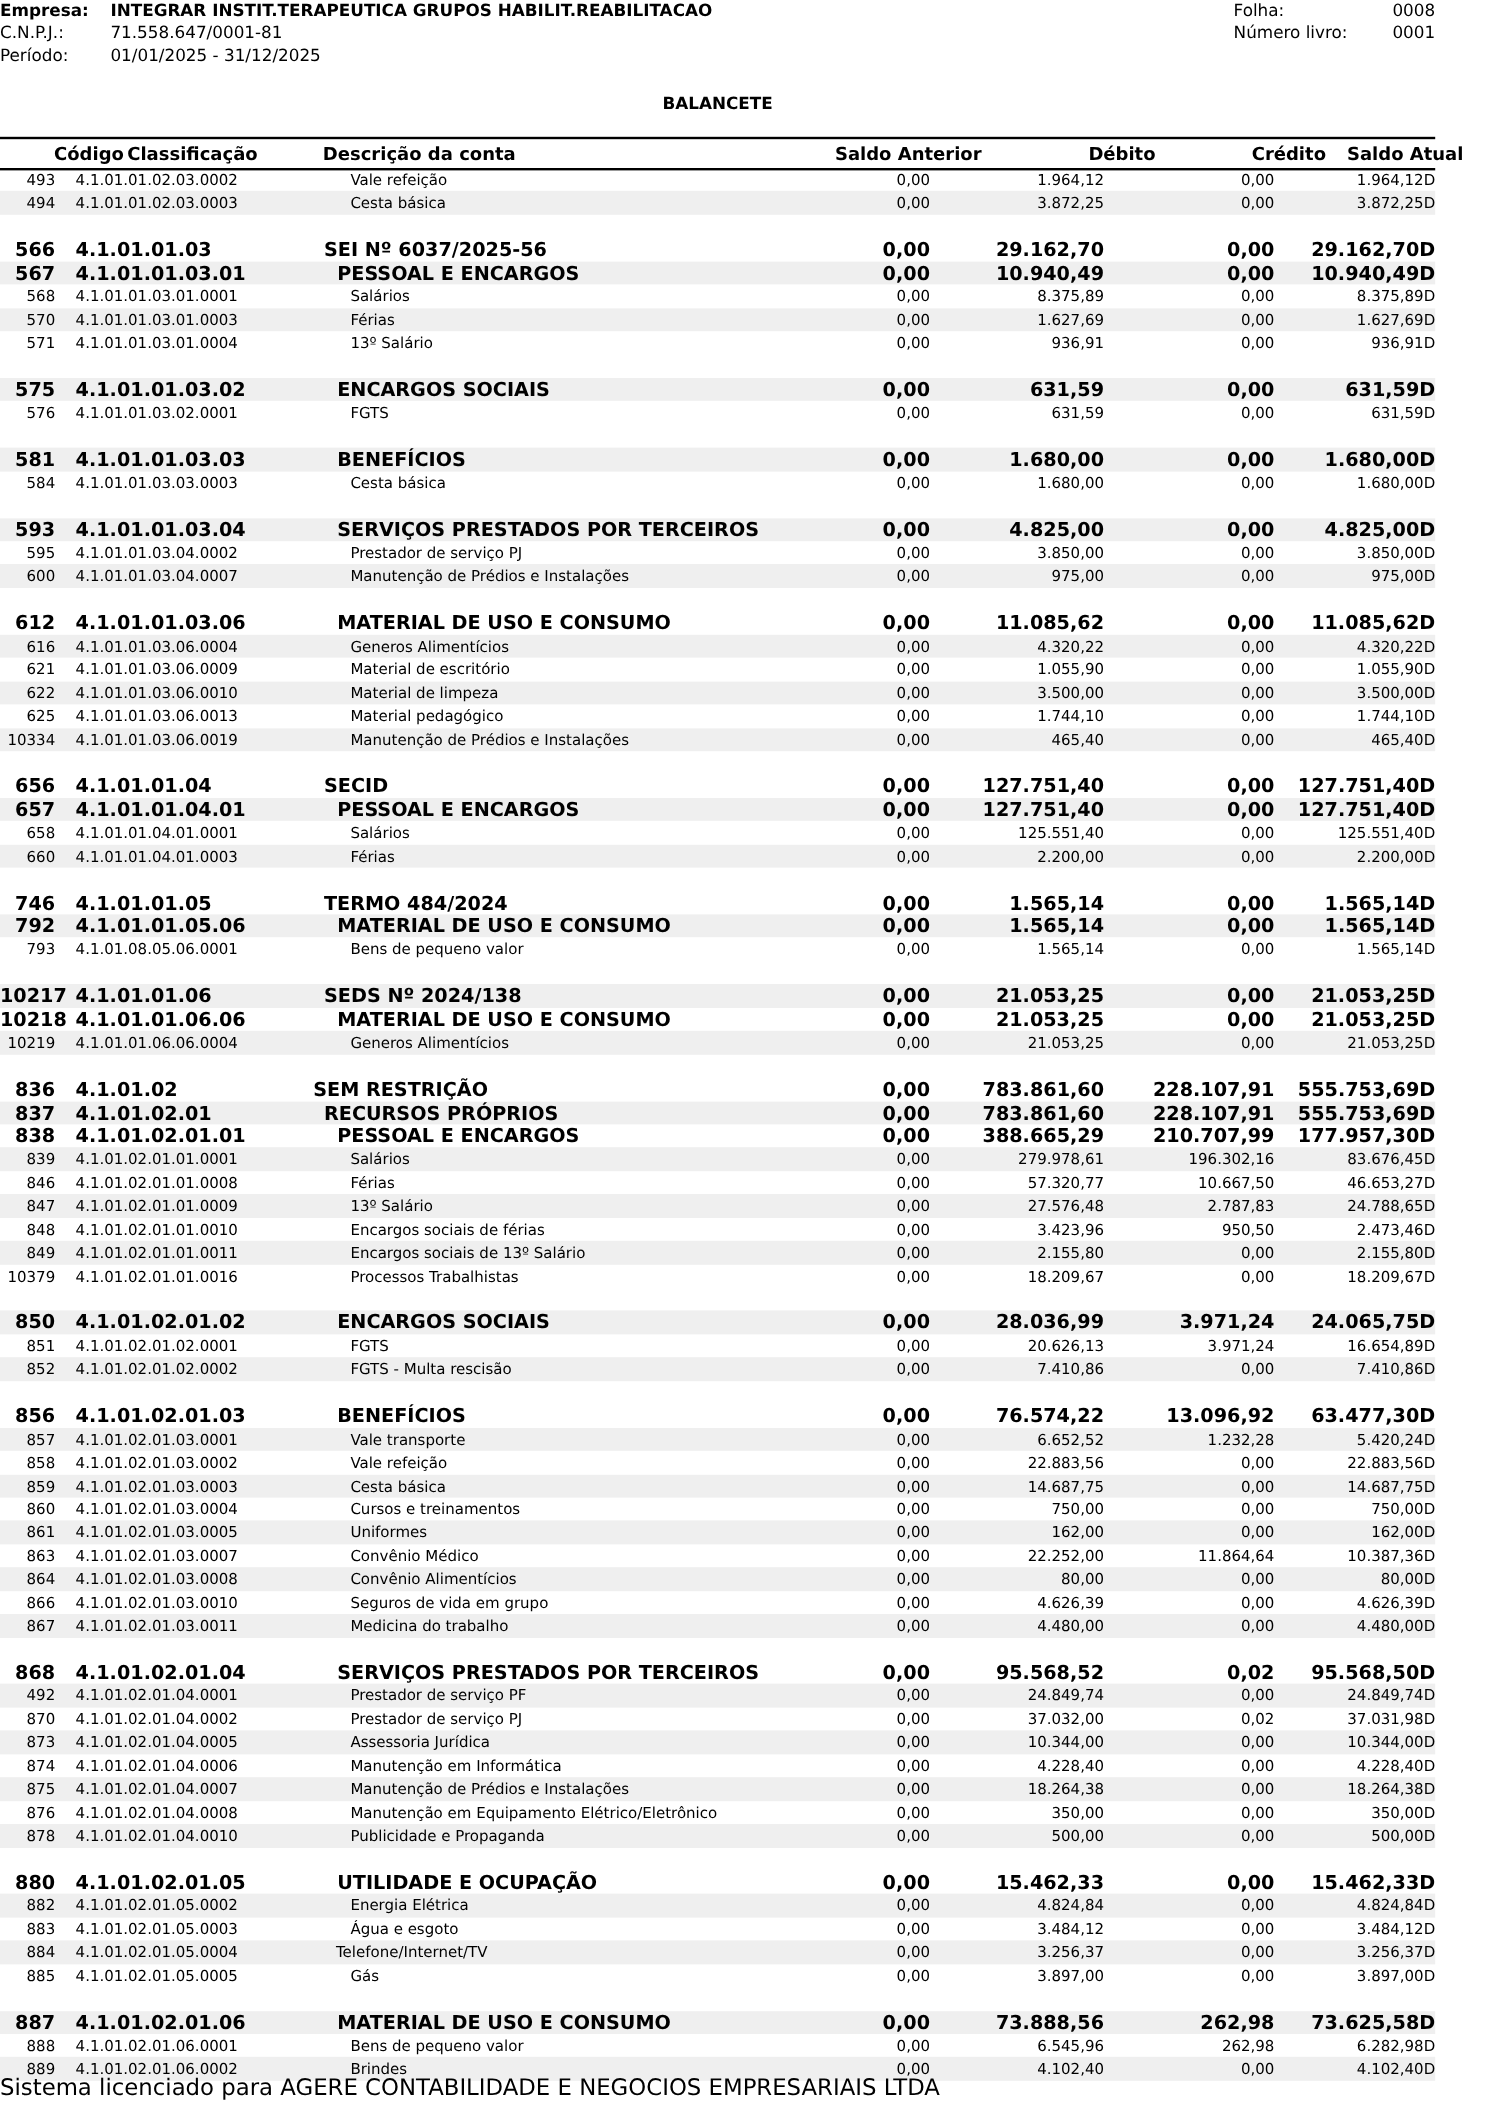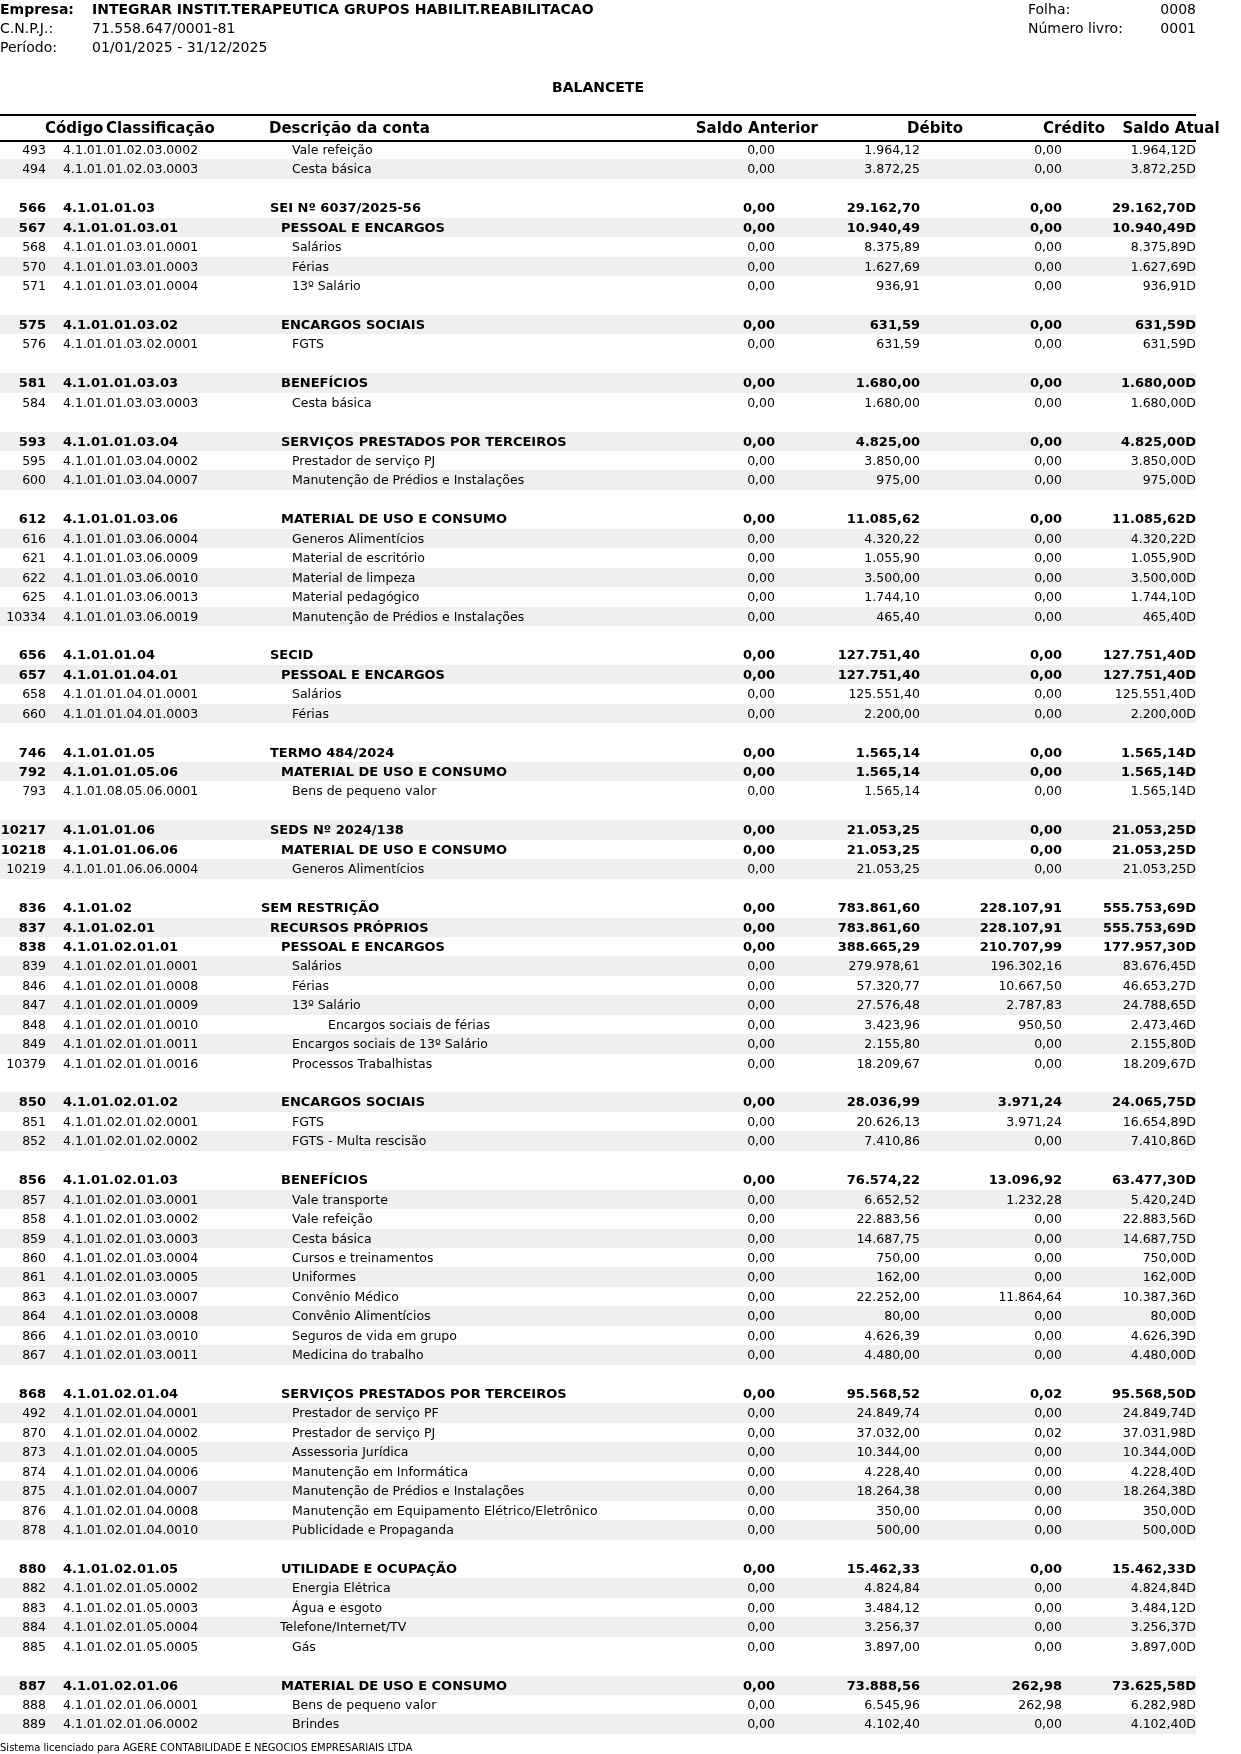--- a/index.html
+++ b/index.html
@@ -11,29 +11,29 @@
   .hdr.b { font-weight: bold; }
   .hr { position: absolute; right: 0; font-size: 14px; line-height: 18px; }
   .hr .lbl { position: absolute; left: 1028px; white-space: nowrap; }
   .hr .val { position: absolute; left: 1160px; width: 36px; text-align: right; white-space: nowrap; }
   .title { position: absolute; top: 79px; left: 0; width: 1196px; text-align: center; font-weight: bold; font-size: 14px; }
   .thead { position: absolute; top: 114px; left: 0; width: 1196px; height: 24px; border-top: 2px solid #000; border-bottom: 2px solid #000; font-weight: bold; font-size: 15px; }
   .thead span { position: absolute; top: 3px; white-space: nowrap; margin-left: 43px; }
   #rows { position: absolute; top: 140px; left: 0; width: 1196px; }
   .row { position: relative; height: 19.45px; font-size: 12.5px; line-height: 19.45px; white-space: nowrap; }
   .row.shade { background: #efefef; }
-  .row.bold { font-weight: bold; font-size: 13px; }
+  .row.bold { font-weight: bold; font-size: 16px; }
   .row span { position: absolute; top: 0; }
   .c-code { left: 0; width: 46px; text-align: right; }
   .c-class { left: 63px; }
   .c-ant { left: 640px; width: 135px; text-align: right; }
   .c-deb { left: 800px; width: 120px; text-align: right; }
   .c-cred { left: 940px; width: 122px; text-align: right; }
   .c-atual { left: 1060px; width: 136px; text-align: right; }
-  .footer { position: absolute; top: 1751px; left: 0; font-size: 10px; white-space: nowrap; transform: translateY(-22px); margin-top: 13px; }
+  .footer { position: absolute; top: 1751px; left: 0; font-size: 19px; white-space: nowrap; transform: translateY(-22px); }
 </style>
 </head>
 <body>
 
 <div class="hdr b" style="top:0px;">
   <span class="lbl">Empresa:</span>
   <span class="val">INTEGRAR INSTIT.TERAPEUTICA GRUPOS HABILIT.REABILITACAO</span>
 </div>
 <div class="hdr" style="top:19px;">
   <span class="lbl">C.N.P.J.:</span>
@@ -394,21 +394,21 @@
       <span class="c-class">4.1.01.02.01.01.0009</span>
       <span style="left: 292px;">13º Salário</span>
       <span class="c-ant">0,00</span>
       <span class="c-deb">27.576,48</span>
       <span class="c-cred">2.787,83</span>
       <span class="c-atual">24.788,65D</span>
     </div>
     <div class="row">
       <span class="c-code">848</span>
       <span class="c-class">4.1.01.02.01.01.0010</span>
-      <span style="left: 292px; margin-left: 36px;">Encargos sociais de férias</span>
+      <span style="left: 292px;">Encargos sociais de férias</span>
       <span class="c-ant">0,00</span>
       <span class="c-deb">3.423,96</span>
       <span class="c-cred">950,50</span>
       <span class="c-atual">2.473,46D</span>
     </div>
     <div class="row shade">
       <span class="c-code">849</span>
       <span class="c-class">4.1.01.02.01.01.0011</span>
       <span style="left: 292px;">Encargos sociais de 13º Salário</span>
       <span class="c-ant">0,00</span>

